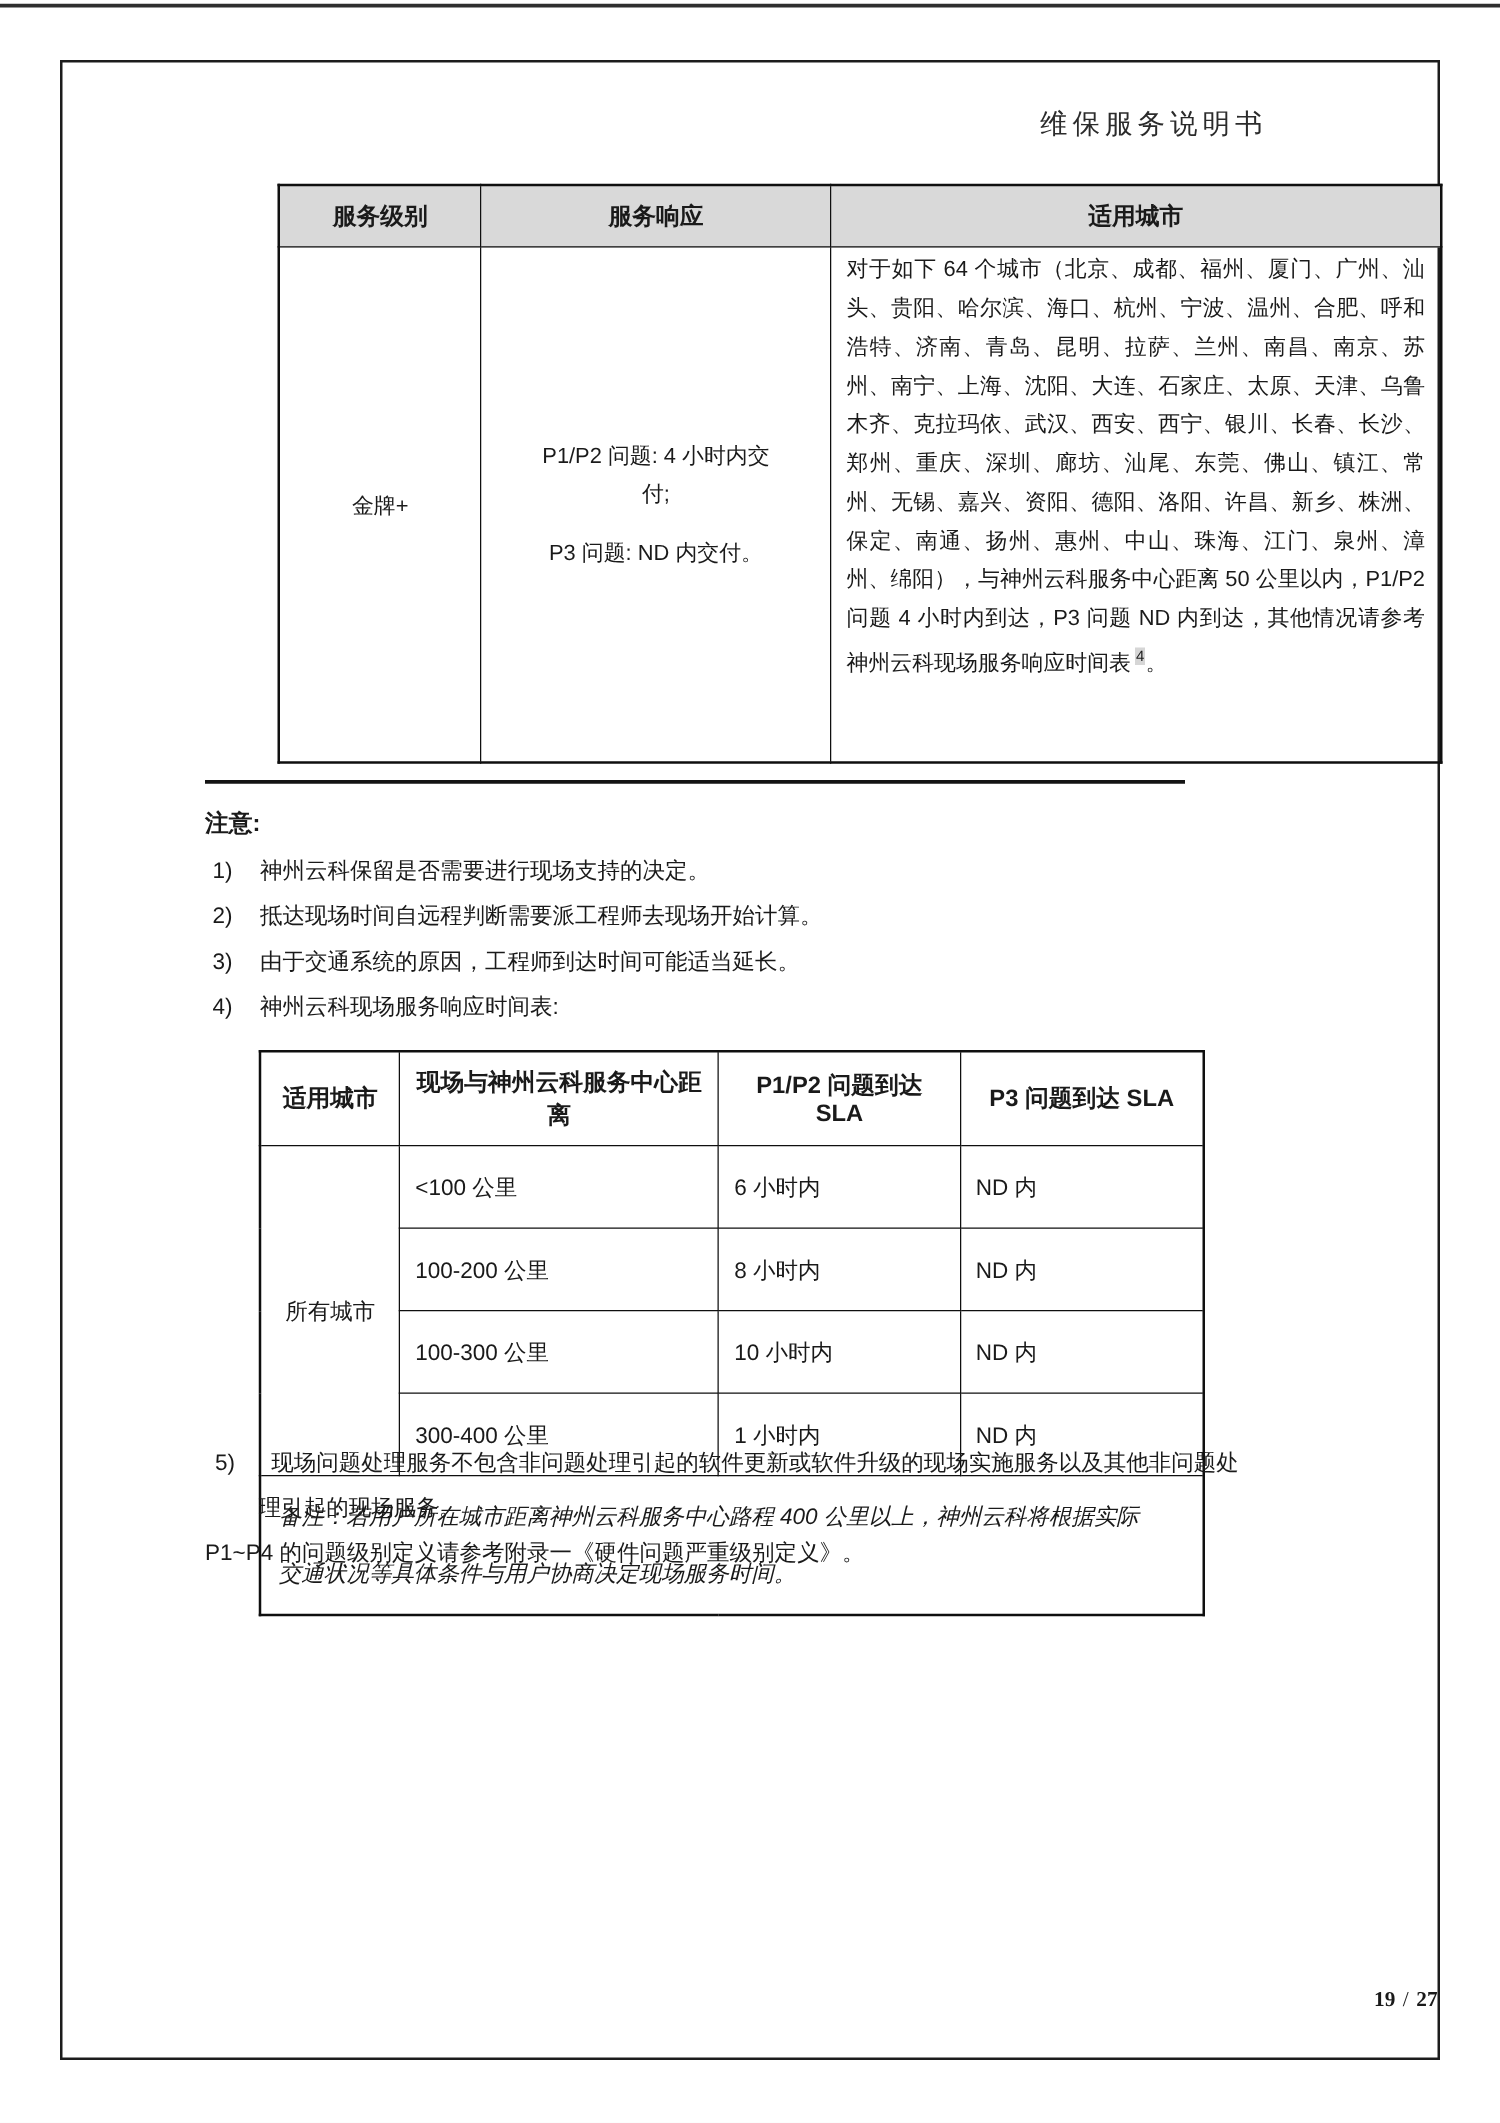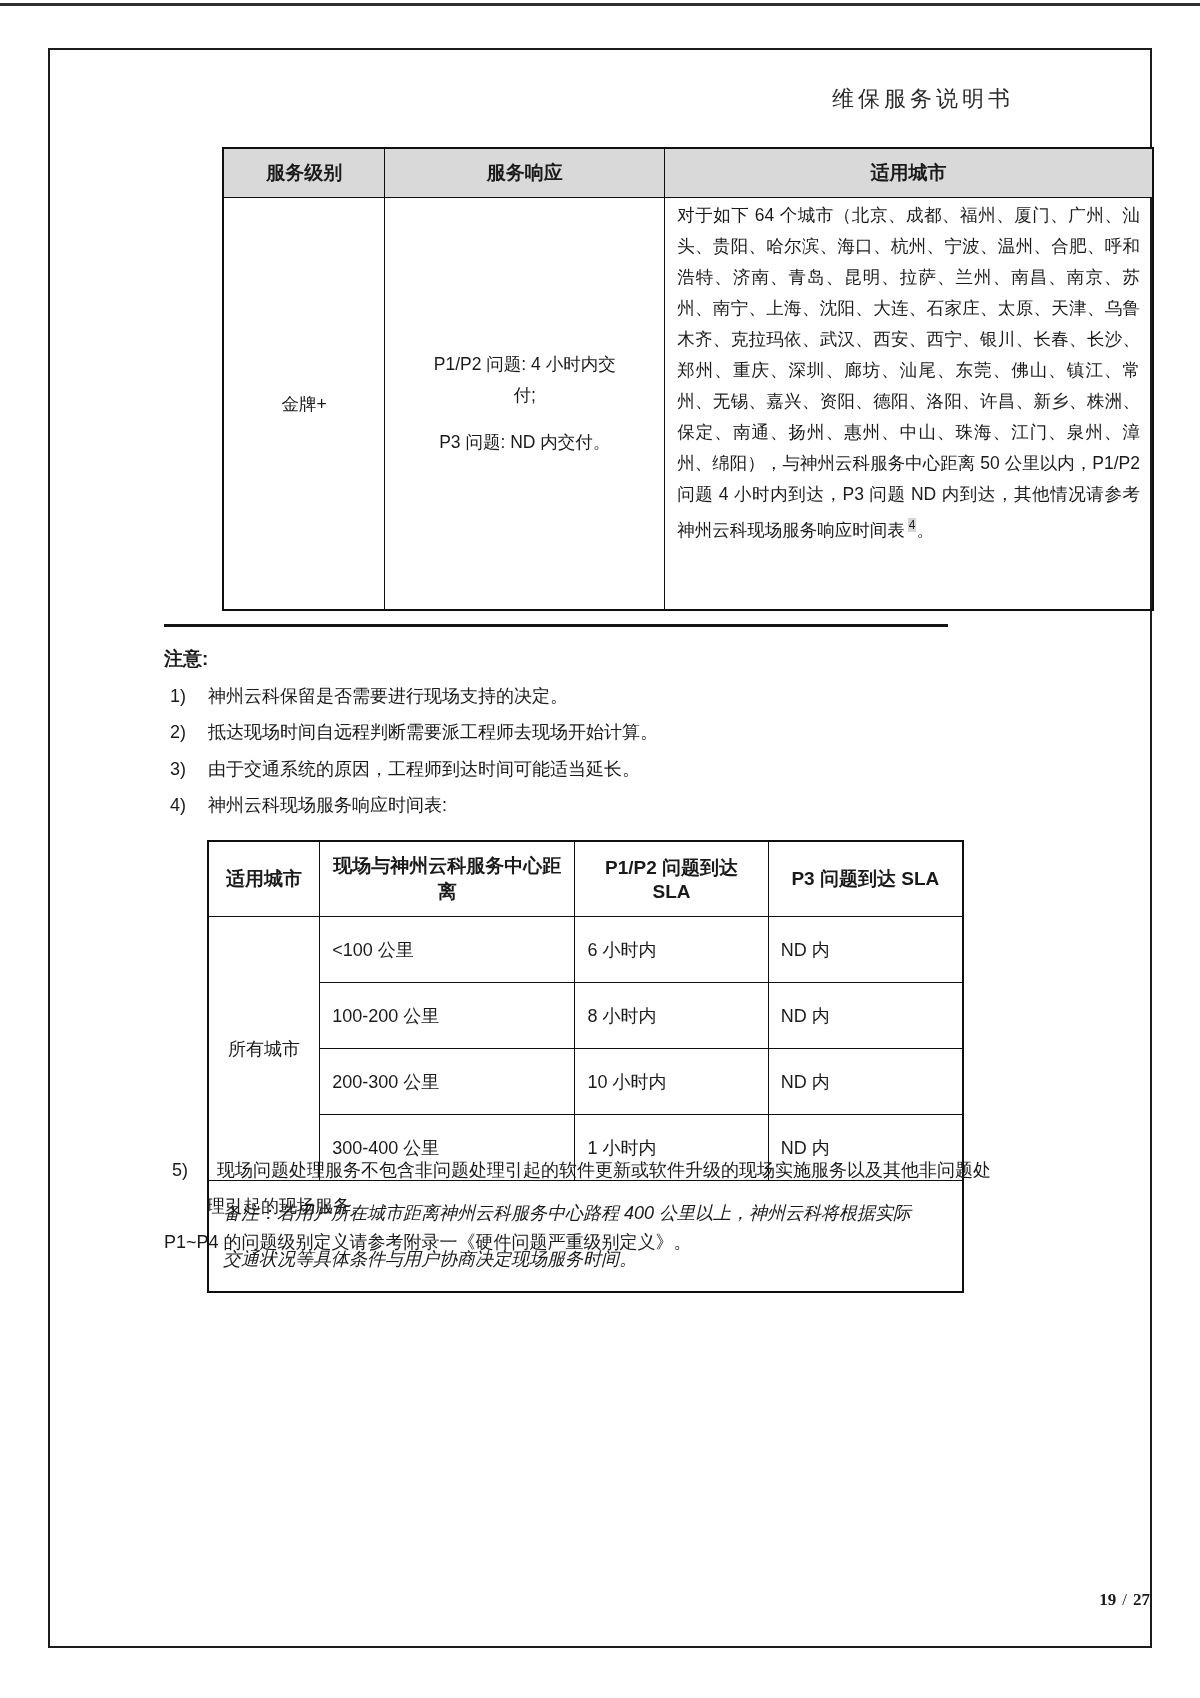--- a/index.html
+++ b/index.html
@@ -118,21 +118,21 @@
           <td>&lt;100 公里</td>
           <td>6 小时内</td>
           <td>ND 内</td>
         </tr>
         <tr>
           <td>100-200 公里</td>
           <td>8 小时内</td>
           <td>ND 内</td>
         </tr>
         <tr>
-          <td>200-300 公里</td>
+          <td>100-300 公里</td>
           <td>10 小时内</td>
           <td>ND 内</td>
         </tr>
         <tr>
           <td>300-400 公里</td>
           <td>1 小时内</td>
           <td>ND 内</td>
         </tr>
         <tr>
           <td class="remark" colspan="4">备注：若用户所在城市距离神州云科服务中心路程 400 公里以上，神州云科将根据实际交通状况等具体条件与用户协商决定现场服务时间。</td>

